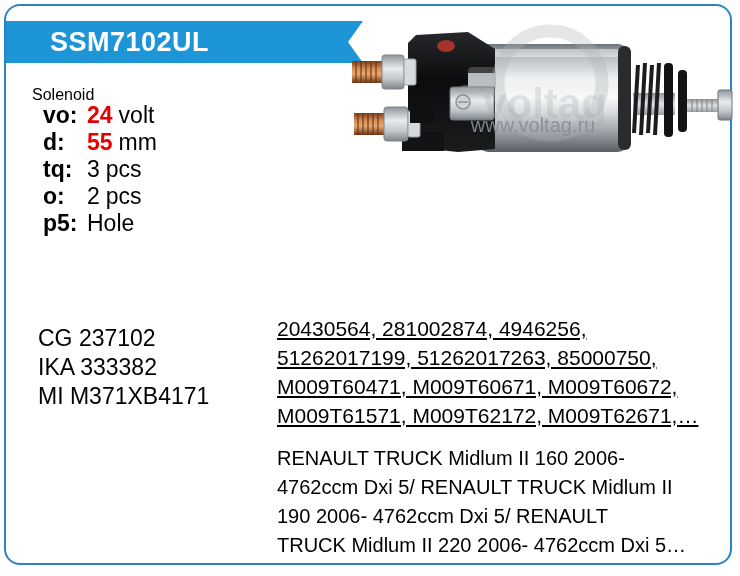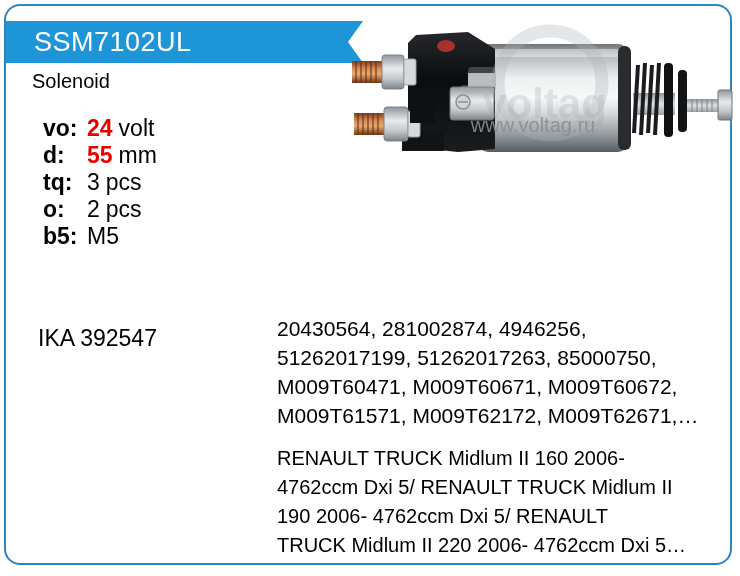--- a/index.html
+++ b/index.html
@@ -13,33 +13,33 @@
     position:absolute;left:4px;top:4px;width:728px;height:561px;
     border:2px solid #2b85c2;border-radius:16px;box-sizing:border-box;
     background:#fff;
   }
   .banner{
     position:absolute;left:6px;top:21px;width:357px;height:42px;
     background:#1d95d6;
     clip-path:polygon(0 0,100% 0,calc(100% - 15px) 50%,100% 100%,0 100%);
   }
   .banner-text{
-    display:block;padding-left:28px;line-height:42px;
-    font-size:27px;font-weight:normal;color:#fff;letter-spacing:0.5px;
-  }
-  .product-type{position:absolute;left:32px;top:70px;font-size:20px;}
-  .specs{position:absolute;left:43px;top:115px;}
+    display:block;padding-left:44px;line-height:42px;
+    font-size:27px;font-weight:bold;color:#fff;letter-spacing:0.5px;
+  }
+  .product-type{position:absolute;left:32px;top:86px;font-size:16px;}
+  .specs{position:absolute;left:43px;top:102px;}
   .spec-row{display:flex;height:27px;line-height:27px;font-size:23px;}
   .spec-label{width:44px;font-weight:bold;}
   .spec-unit{margin-left:6px;}
   .hl{color:#e60000;font-weight:bold;}
   .crossrefs{position:absolute;left:38px;top:324px;font-size:23px;line-height:29px;}
   .oem{
     position:absolute;left:277px;top:314px;width:452px;
-    font-size:21px;line-height:29px;white-space:pre-line;
+    font-size:21px;line-height:29px;white-space:pre-line;text-decoration:underline;
   }
   .applications{
     position:absolute;left:277px;top:444px;width:452px;
     font-size:20px;line-height:29px;white-space:pre-line;
   }
   .photo{position:absolute;left:350px;top:15px;width:385px;height:200px;}
 </style>
 </head>
 <body>
 
@@ -72,37 +72,39 @@
         <span class="spec-value">3</span>
         <span class="spec-unit">pcs</span>
       </div>
 
       <div class="spec-row">
         <span class="spec-label">o:</span>
         <span class="spec-value">2</span>
         <span class="spec-unit">pcs</span>
       </div>
 
-
-      <div class="spec-row">
-        <span class="spec-label">b5:</span>
-        <span class="spec-value">M5</span>
+      <div class="spec-row">
+        <span class="spec-label">p5:</span>
+        <span class="spec-value">Hole</span>
         <span class="spec-unit"></span>
       </div>
 
+
     </div>
 
   <div class="crossrefs">
 
-
-
-
-      <div class="crossref-row">IKA 392547</div>
-
-
+      <div class="crossref-row">CG 237102</div>
+
+
+
+      <div class="crossref-row">IKA 333382</div>
+
+
+      <div class="crossref-row">MI M371XB4171</div>
 
 
     </div>
 
   <div class="oem">20430564, 281002874, 4946256,
 51262017199, 51262017263, 85000750,
 M009T60471, M009T60671, M009T60672,
 M009T61571, M009T62172, M009T62671,…</div>
 
   <div class="applications">RENAULT TRUCK Midlum II 160 2006-

